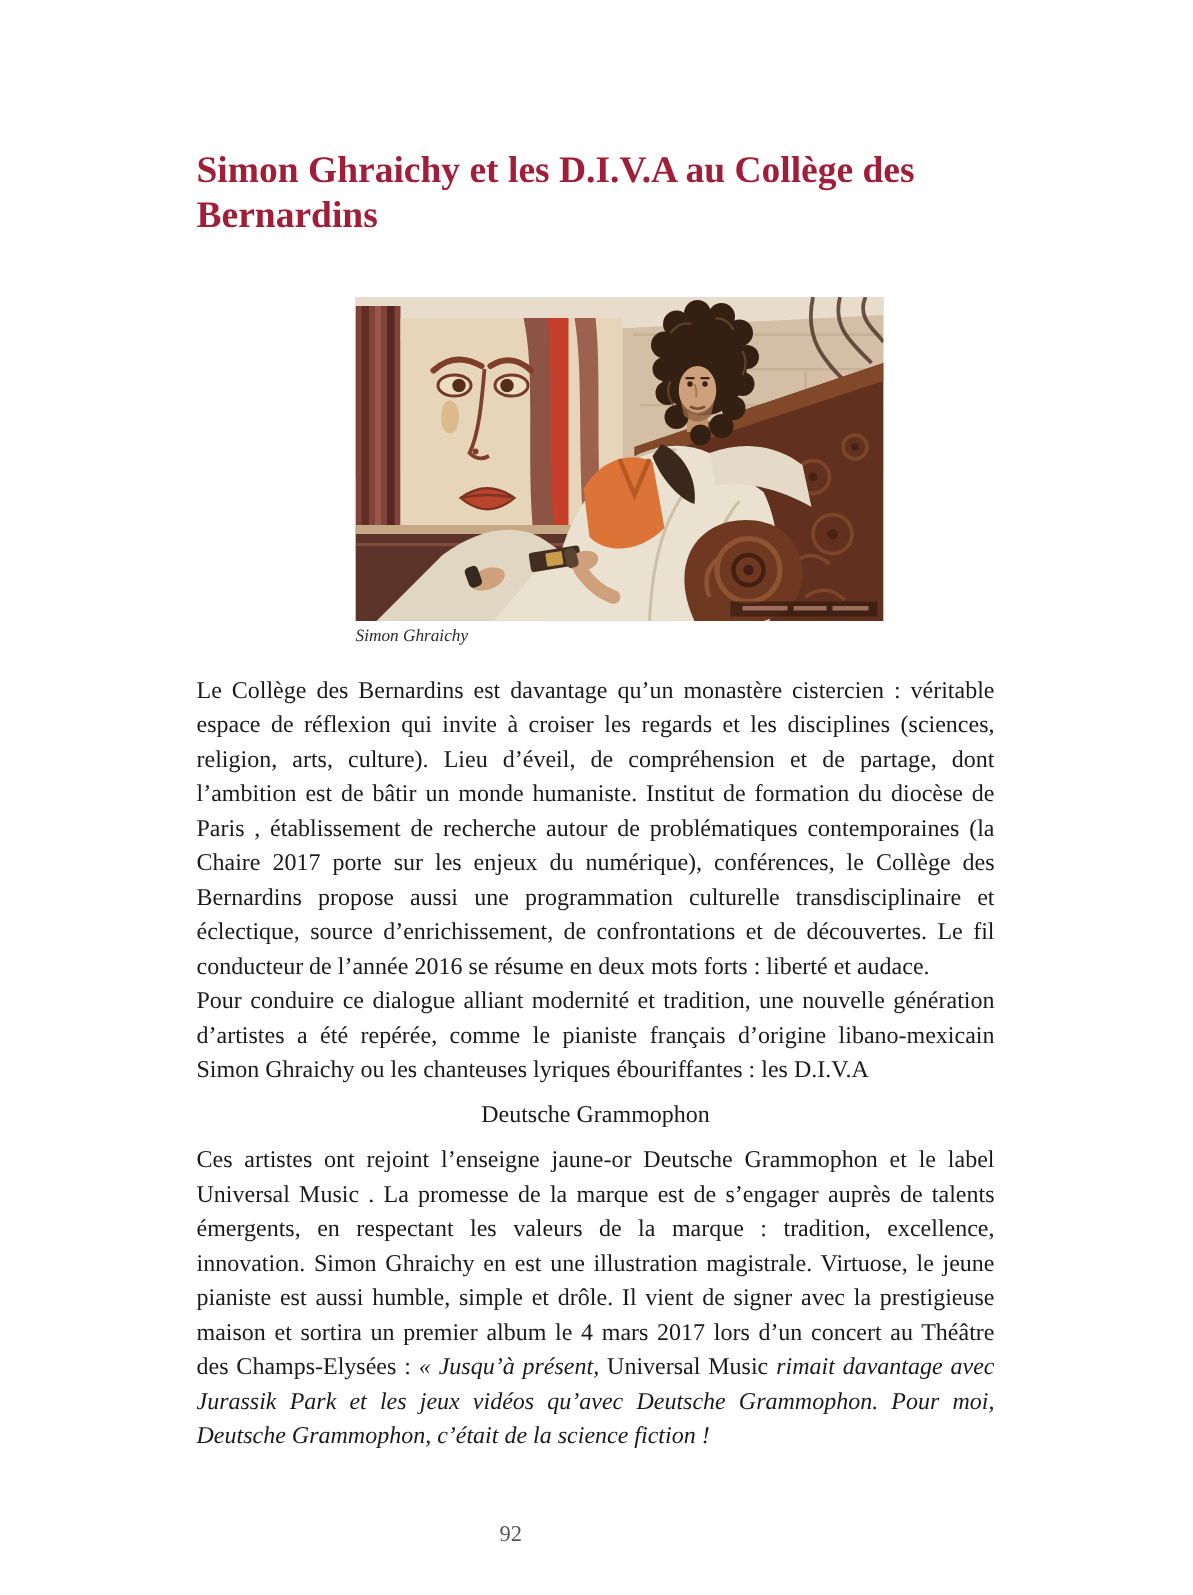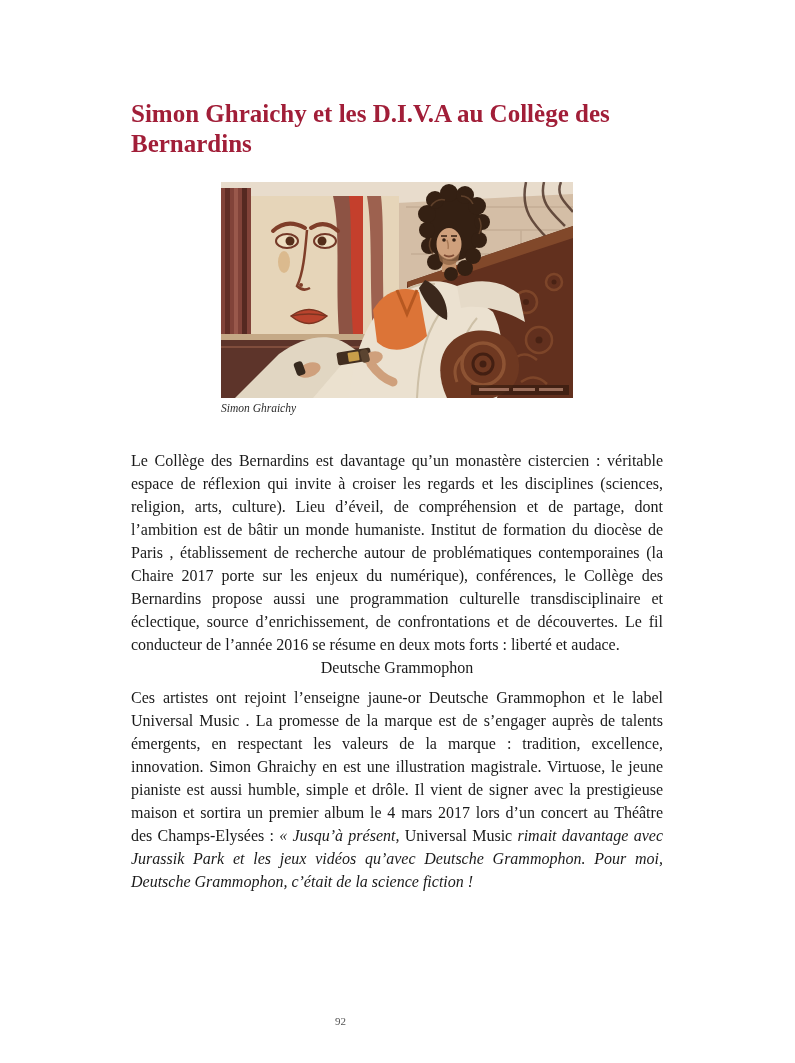--- a/index.html
+++ b/index.html
@@ -18,21 +18,21 @@
     margin: 0;
     font-size: 25px;
     line-height: 29.5px;
     font-weight: bold;
     color: #A11E38;
   }
   .figure {
     position: absolute;
     left: 221px; top: 182px;
     width: 352px;
-    margin: 0;
+    margin: 16px;
   }
   .photo-frame { display:block; width:352px; height:216px; }
   .caption {
     margin-top: 4px;
     font-size: 11.5px;
     font-style: italic;
     color: #2b2b2b;
   }
   .body-text {
     position: absolute;
@@ -44,21 +44,21 @@
     color: #1A1A1A;
   }
   .body-text p { margin: 0 0 7px 0; }
   .body-text p.flow { margin-bottom: 0; }
   .subhead { text-align: center; }
   .page-number {
     position: absolute;
     left: 0; top: 1015px;
     width: 100%;
     text-align: center;
-    font-size: 11px;
+    font-size: 15px;
     color: #555555;
   }
 </style>
 </head>
 <body>
 
 <div class="page">
 
   <h1 class="title">Simon Ghraichy et les D.I.V.A au Collège des Bernardins</h1>
 
@@ -201,19 +201,20 @@
           <rect x="292" y="206" width="22" height="3"></rect>
           <rect x="318" y="206" width="24" height="3"></rect>
         </g>
       </g>
     </svg>
     <figcaption class="caption">Simon Ghraichy</figcaption>
   </figure>
 
   <div class="body-text">
     <p class="flow">Le Collège des Bernardins est davantage qu’un monastère cistercien : véritable espace de réflexion qui invite à croiser les regards et les disciplines (sciences, religion, arts, culture). Lieu d’éveil, de compréhension et de partage, dont l’ambition est de bâtir un monde humaniste. Institut de formation du diocèse de Paris , établissement de recherche autour de problématiques contemporaines (la Chaire 2017 porte sur les enjeux du numérique), conférences, le Collège des Bernardins propose aussi une programmation culturelle transdisciplinaire et éclectique, source d’enrichissement, de confrontations et de découvertes. Le fil conducteur de l’année 2016 se résume en deux mots forts : liberté et audace.</p>
+    <p>Pour conduire ce dialogue alliant modernité et tradition, une nouvelle génération d’artistes a été repérée, comme le pianiste français d’origine libano-mexicain Simon Ghraichy  ou les chanteuses lyriques ébouriffantes : les D.I.V.A</p>
     <p class="subhead">Deutsche Grammophon</p>
     <p><span>Ces artistes ont rejoint l’enseigne jaune-or Deutsche Grammophon et le label Universal Music . La promesse de la marque est de s’engager auprès de talents émergents, en respectant les valeurs de la marque : tradition, excellence, innovation. Simon Ghraichy en est une illustration magistrale. Virtuose, le jeune pianiste est aussi humble, simple et drôle. Il vient de signer avec la prestigieuse maison et sortira un premier album le 4 mars 2017 lors d’un concert au Théâtre des Champs-Elysées : </span><span style="font-style: italic;">« Jusqu’à présent, </span><span>Universal Music </span><span style="font-style: italic;">rimait davantage avec Jurassik Park et les jeux vidéos qu’avec Deutsche Grammophon. Pour moi, Deutsche Grammophon, c’était de la science fiction !</span></p>
   </div>
 
   <div class="page-number">92</div>
 
 </div>
 
 </body></html>

